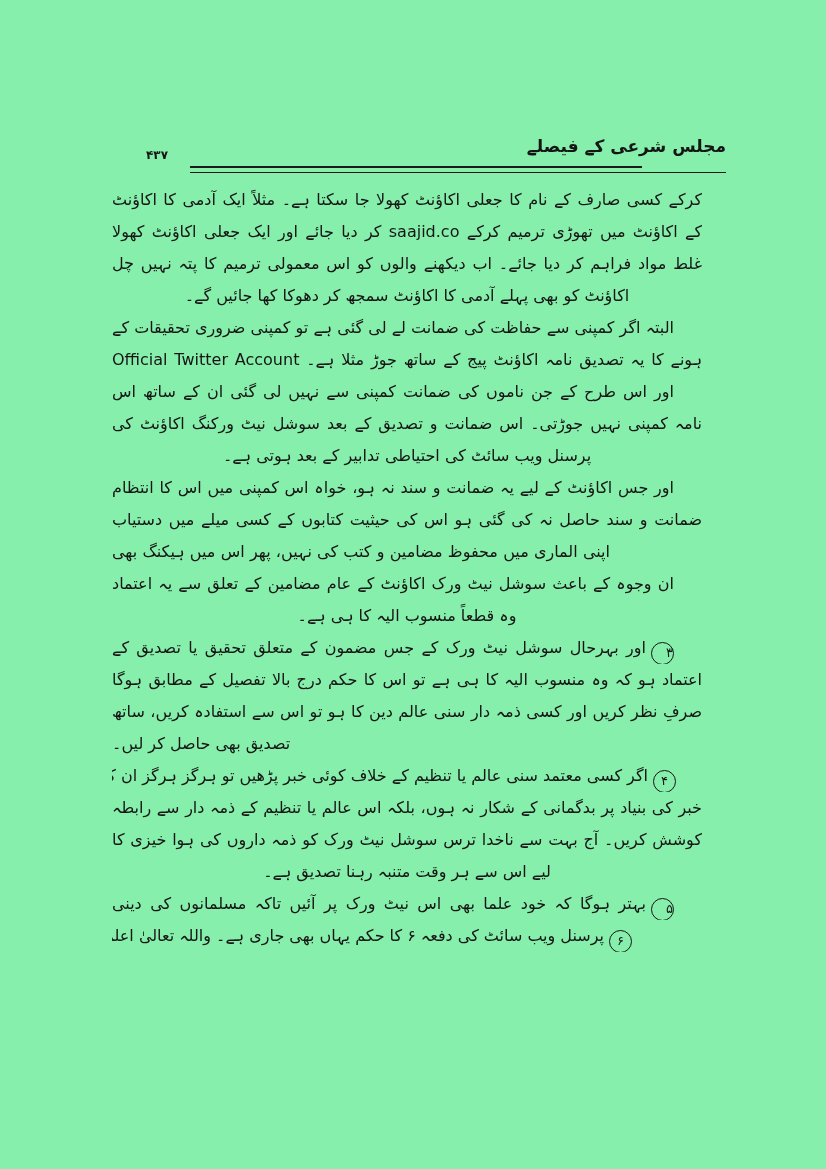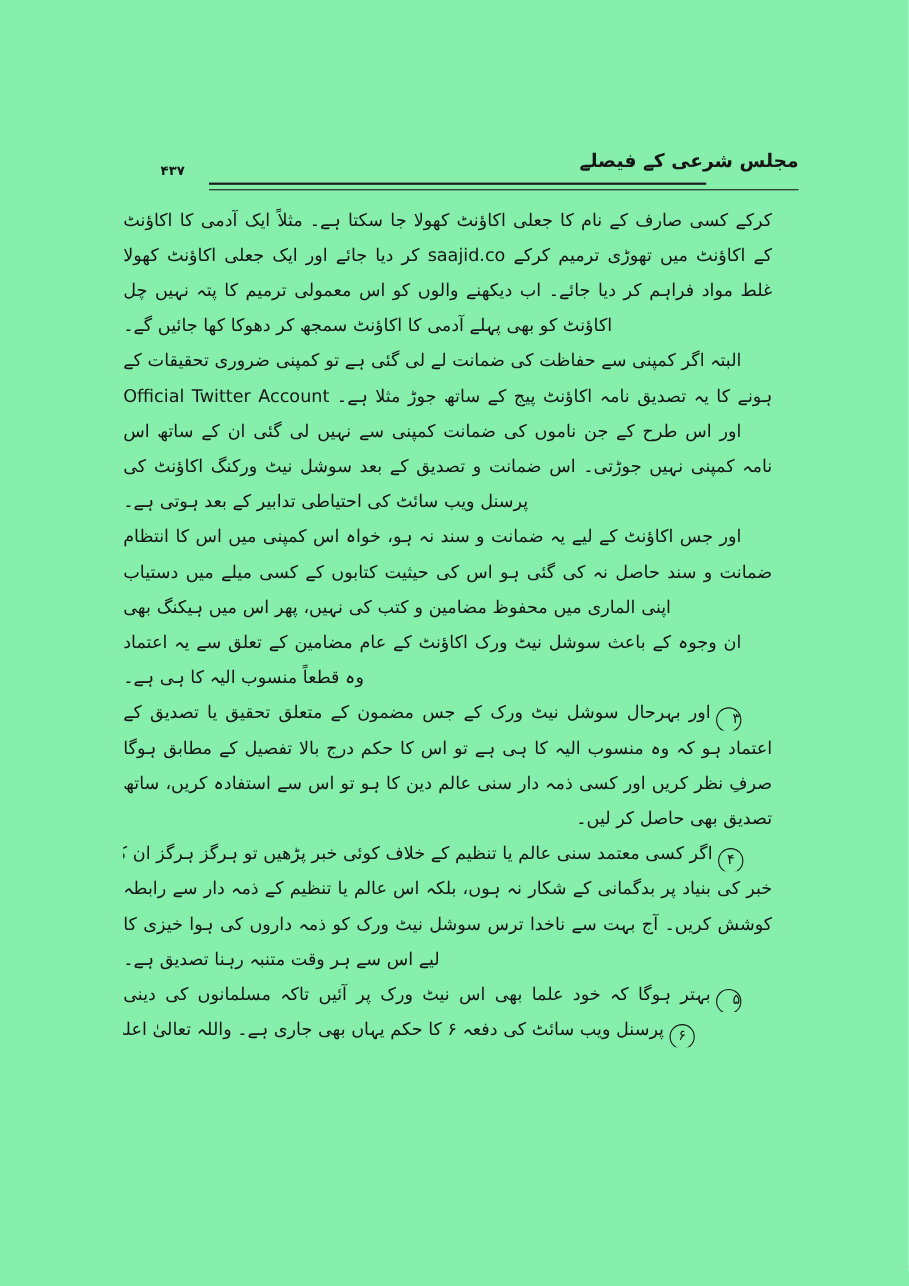--- a/index.html
+++ b/index.html
@@ -41,22 +41,22 @@
   .line{
     height:32px;line-height:32px;
     font-size:16px;
     overflow:hidden;
     direction:rtl;
     white-space:nowrap;
   }
   .l-j  {text-align:justify;text-align-last:justify;white-space:normal;}
   .l-ji {text-align:justify;text-align-last:justify;white-space:normal;padding-right:28px;}
   .l-j2 {text-align:justify;text-align-last:justify;white-space:normal;padding-right:92px;}
-  .l-c  {text-align:left;}
-  .l-fl {text-align:right;}
+  .l-c  {text-align:center;}
+  .l-fl {text-align:left;}
   .l-rn {text-align:right;padding-right:26px;}
   .l-rn2{text-align:right;padding-right:70px;}
   .badge{
     display:inline-block;
     width:21px;height:21px;line-height:20px;
     border:1.5px solid #151515;border-radius:50%;
     text-align:center;font-size:13px;
     vertical-align:-4px;
     margin-left:5px;
     white-space:nowrap;

